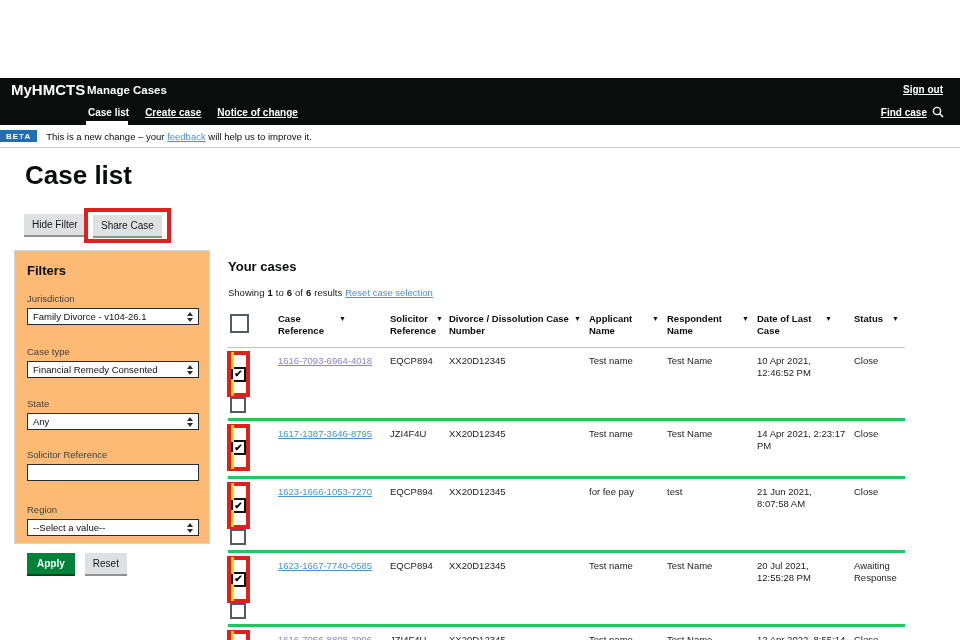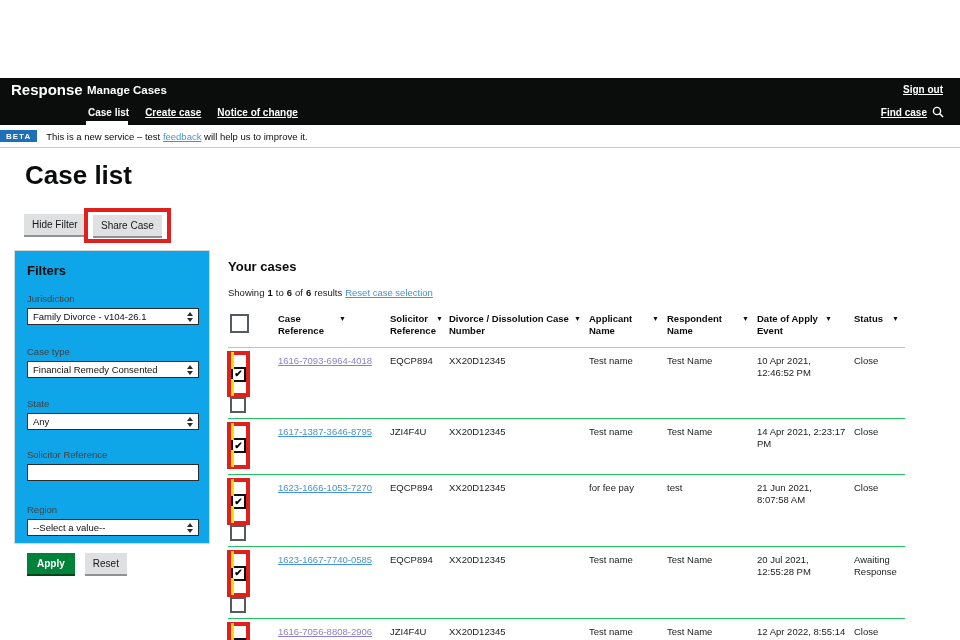--- a/index.html
+++ b/index.html
@@ -29,21 +29,21 @@
 
   
   .page-title { position:absolute; left:25px; top:160px; font-size:26px; font-weight:bold; }
   .btn-grey { background:#dee0e2; border:none; box-shadow:0 2px 0 #929191; font-family:inherit;
               font-size:10px; color:#171717; padding:5px 8px; cursor:pointer; }
   .hide-filter { position:absolute; left:24px; top:214px; }
   .red-wrap { position:absolute; left:84px; top:208px; border:4px solid #e0201c; padding:3px 5px; }
 
   
   .filters-panel { position:absolute; left:14px; top:250px; width:196px; height:294px;
-                   border:1px solid #d6d6d6; background:#0ea5e9; padding:12px 11px 0 12px; }
+                   border:1px solid #d6d6d6; background:#fdba74; padding:12px 11px 0 12px; }
   .filters-title { font-size:13px; font-weight:bold; }
   .f-label { font-size:9.5px; color:#3f3f3f; display:block; }
   .f-label.l1 { margin-top:15px; } .f-label.l2 { margin-top:21px; } .f-label.l3 { margin-top:20px; }
   .f-label.l4 { margin-top:19px; } .f-label.l5 { margin-top:23px; }
   .f-select { margin-top:4px; width:172px; height:17px; border:1px solid #2b2b2b; background:#fff;
               display:flex; align-items:center; justify-content:space-between; padding:0 5px; cursor:pointer; }
   .f-select .val { font-size:9.5px; color:#111; white-space:nowrap; overflow:hidden; }
   .stepper { display:flex; flex-direction:column; gap:2px; align-items:center; }
   .stepper i { display:block; width:0; height:0; border-left:3px solid transparent; border-right:3px solid transparent; }
   .stepper .up { border-bottom:4px solid #2b2b2b; }
@@ -62,56 +62,56 @@
   .reset-selection { margin-left:0; font-size:9.5px; }
 
   table { margin-top:9px; width:677px; border-collapse:collapse; table-layout:fixed; }
   th { text-align:left; font-size:9.5px; font-weight:bold; color:#0b0c0c; vertical-align:top;
        padding:6px 6px 9px 2px; border-bottom:1px solid #bfc1c3; line-height:1.3; }
   .th-flex { display:flex; justify-content:space-between; align-items:flex-start; }
   .sort-arrow { font-size:7px; color:#111; cursor:pointer; line-height:1.6; }
   th.c-case .th-flex { padding-right:36px; }
   th.c-date .th-flex { padding-right:14px; }
   td { font-size:9.5px; color:#222; vertical-align:top; padding:7px 6px 5px 2px;
-       border-bottom:1px solid #22c55e; line-height:1.25; height:29px; }
+       border-bottom:3px solid #22c55e; line-height:1.25; height:29px; }
   .case-link { color:#4693d6; text-decoration:underline; cursor:pointer; word-break:normal; }
   .case-link.visited { color:#8d80cb; }
   .cb { width:16px; height:16px; border:2px solid #565b60; background:#fff; cursor:pointer; }
   .cb-head { width:19px; height:19px; margin-top:1px; }
   .red-ann { display:inline-block; border:4px solid #e0201c; margin:-4px 0 0 -3px; }
   .yellow-focus { border:3px solid #ffdd00; line-height:0; }
   .cb.checked { width:15px; height:15px; border:2px solid #101010; display:flex; align-items:center;
                 justify-content:center; font-size:10px; font-weight:bold; color:#000; line-height:1; }
 </style>
 </head>
 <body>
 
 <div class="topbar">
-  <span class="brand">Response</span>
+  <span class="brand">MyHMCTS</span>
   <span class="app-title">Manage Cases</span>
   <span class="sign-out">Sign out</span>
   <div class="nav-row">
     <span class="nav-item active">Case list</span>
     <span class="nav-item">Create case</span>
     <span class="nav-item">Notice of change</span>
   </div>
   <div class="active-bar"></div>
   <div class="find-case">
     <span>Find case</span>
     <svg width="12" height="12" viewBox="0 0 12 12">
       <circle cx="5" cy="5" r="3.6" fill="none" stroke="#fff" stroke-width="1.4"></circle>
       <line x1="7.8" y1="7.8" x2="11" y2="11" stroke="#fff" stroke-width="1.6"></line>
     </svg>
   </div>
 </div>
 
 <div class="beta-bar">
   <span class="beta-badge">BETA</span>
   <span class="beta-text">
-    <span>This is a new service – test</span>
+    <span>This is a new change – your</span>
     <a>feedback</a>
     <span>will help us to improve it.</span>
   </span>
 </div>
 
 <h1 class="page-title">Case list</h1>
 <button class="btn-grey hide-filter">Hide Filter</button>
 <div class="red-wrap">
   <button class="btn-grey">Share Case</button>
 </div>
@@ -219,21 +219,21 @@
             </div>
           </th>
         <th>
             <div class="th-flex">
               <span>Respondent Name</span>
               <span class="sort-arrow">▼</span>
             </div>
           </th>
         <th class="c-date">
             <div class="th-flex">
-              <span>Date of Apply Event</span>
+              <span>Date of Last Case</span>
               <span class="sort-arrow">▼</span>
             </div>
           </th>
         <th>
             <div class="th-flex">
               <span>Status</span>
               <span class="sort-arrow">▼</span>
             </div>
           </th>
       </tr>

